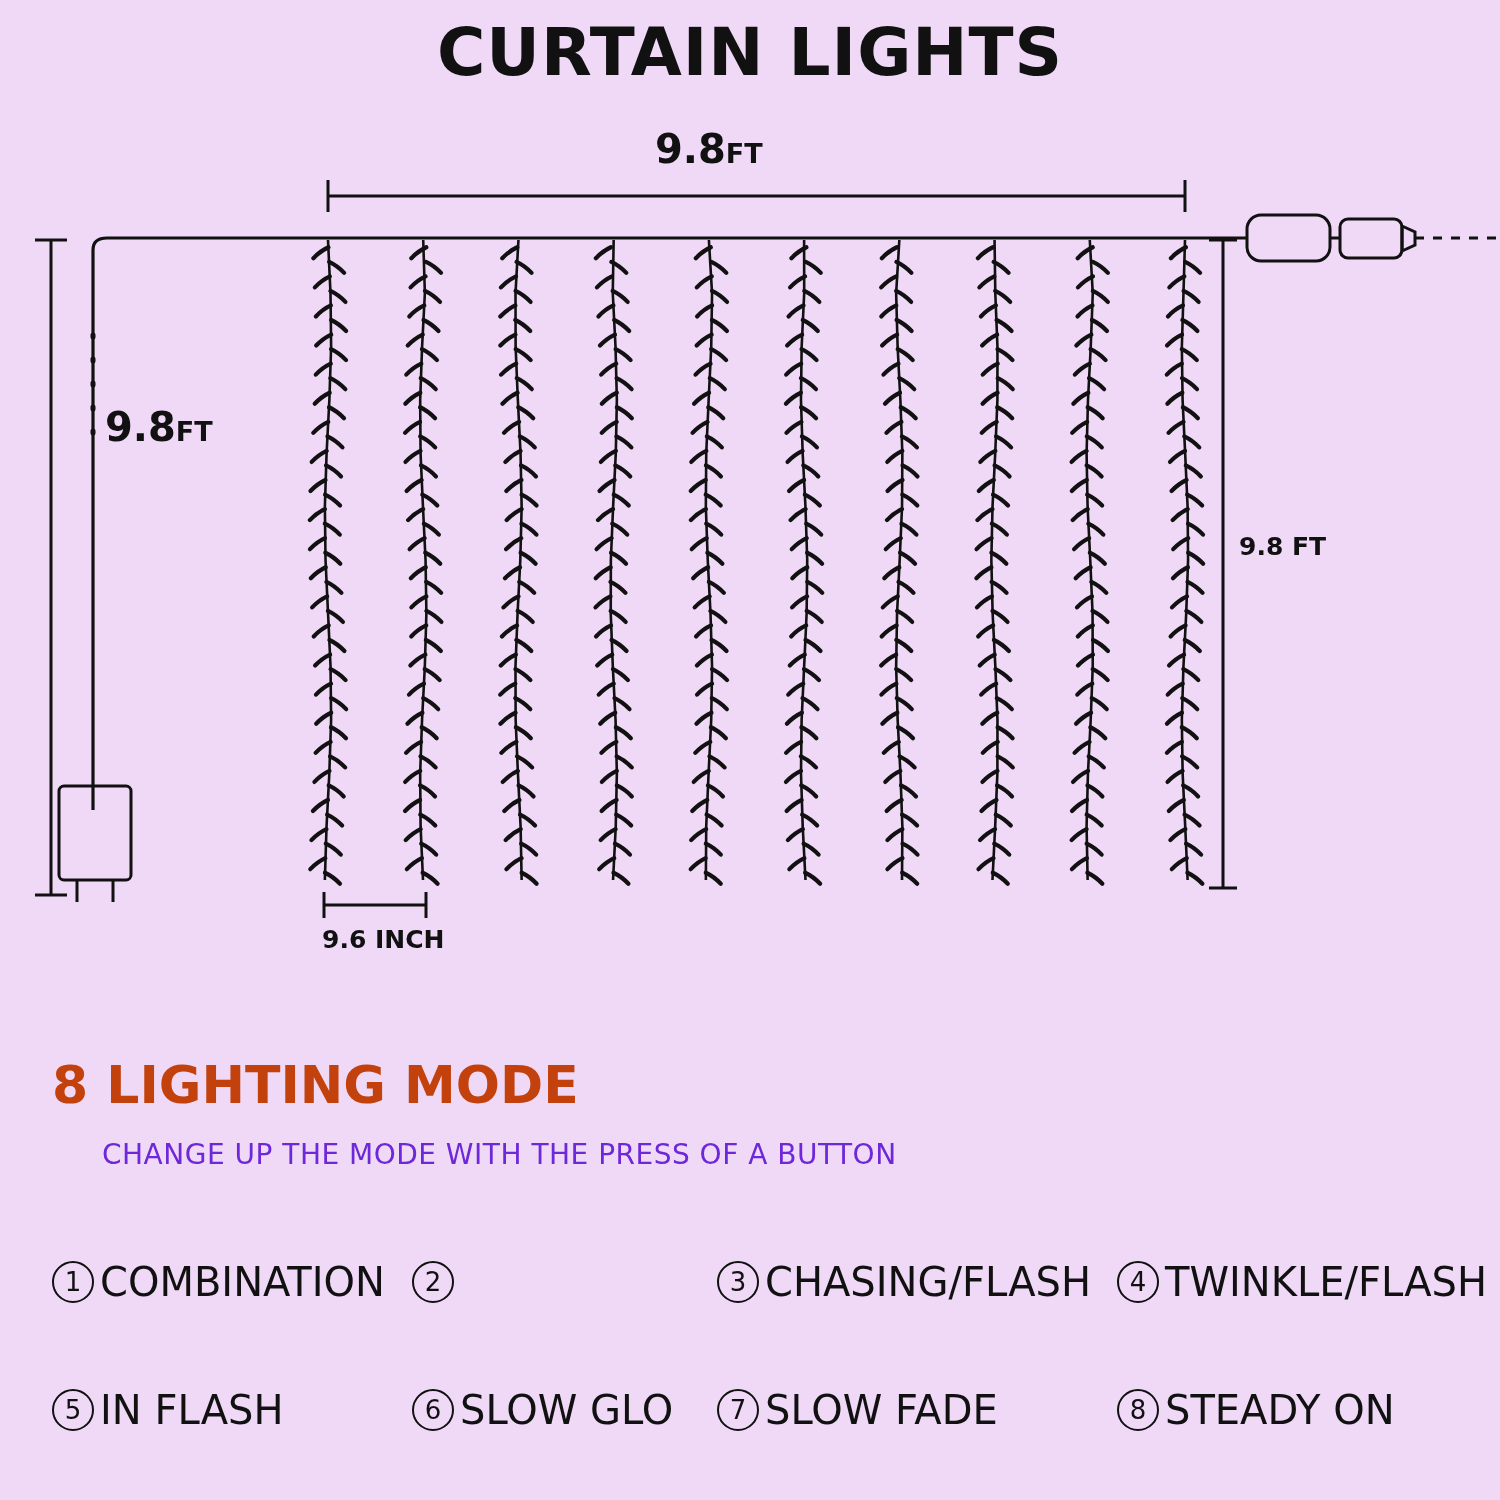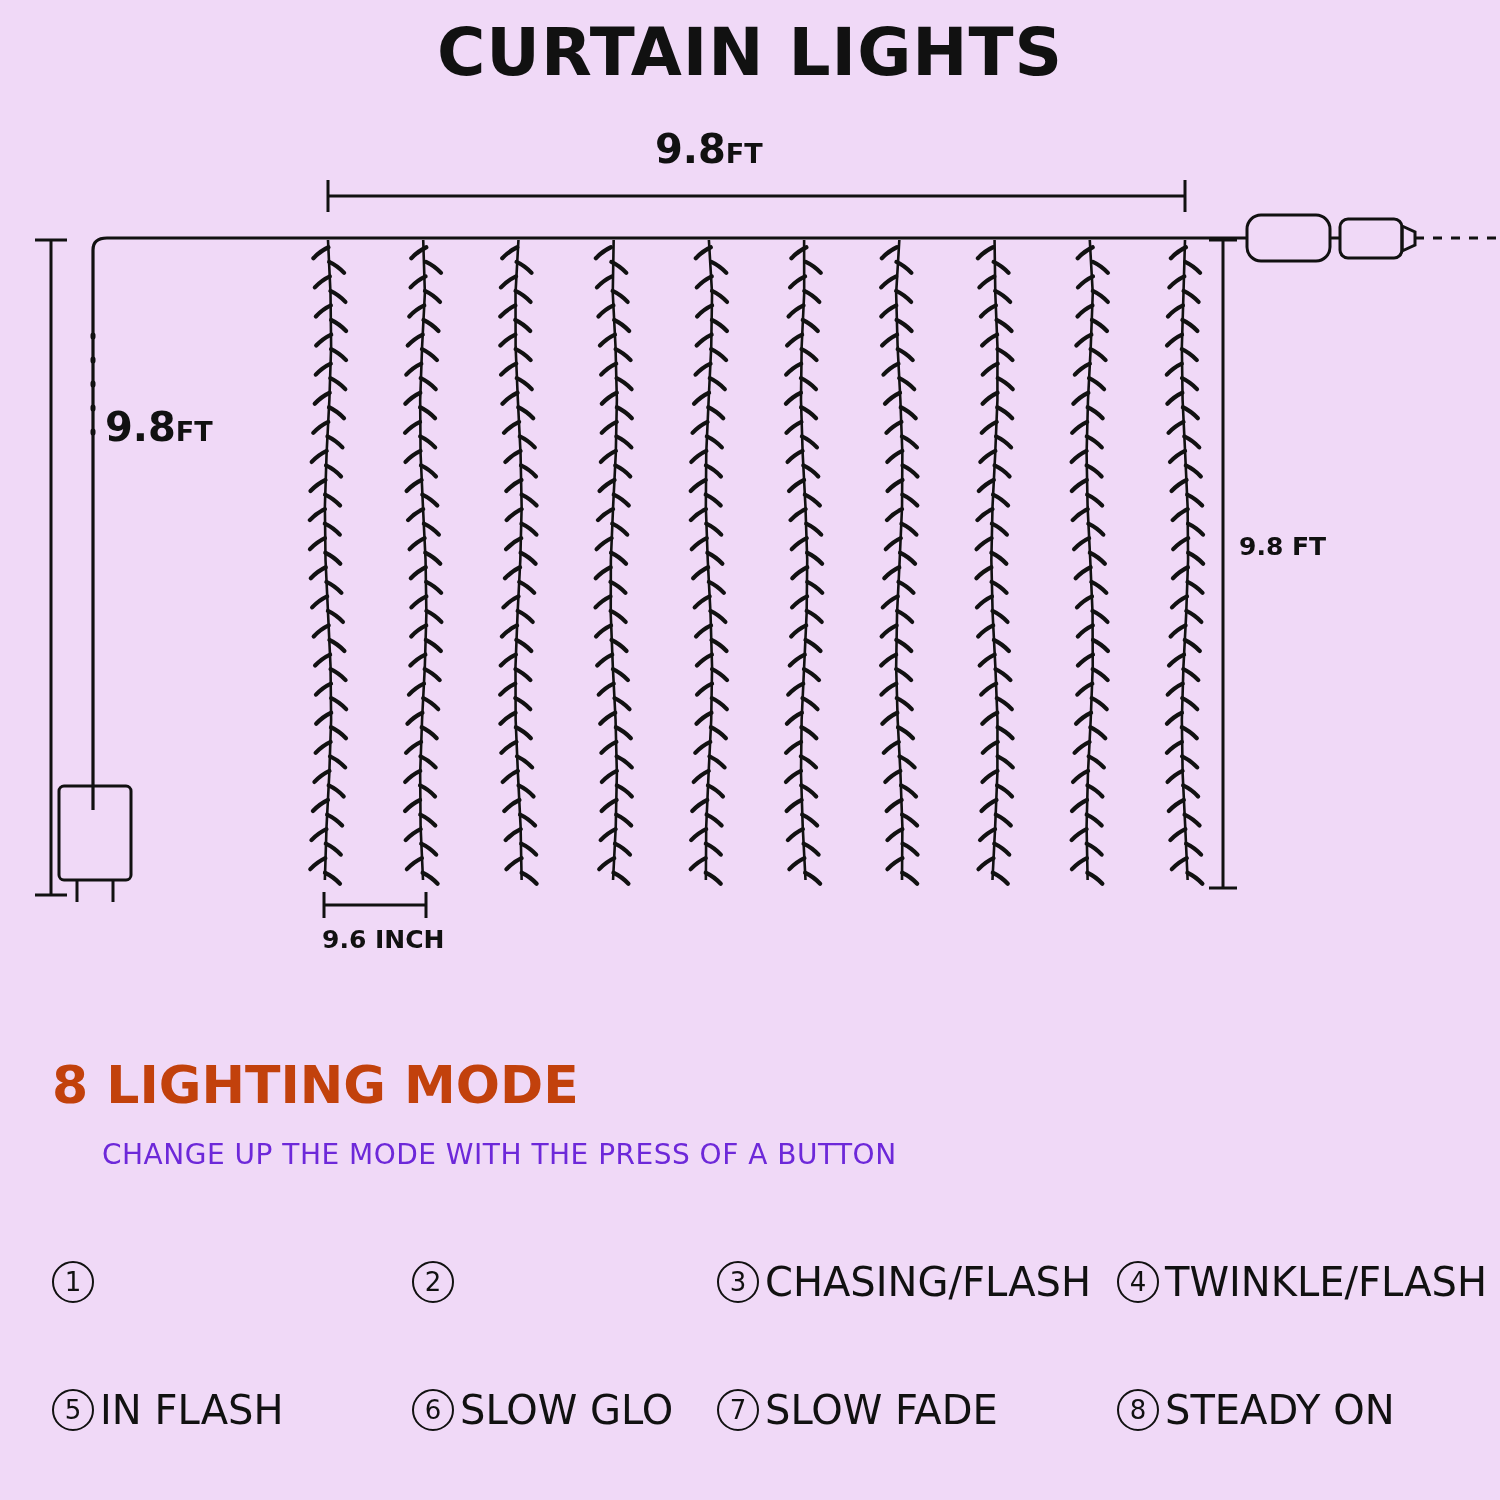--- a/index.html
+++ b/index.html
@@ -698,20 +698,21 @@
   </div>
 
   <div id="modes">
     <div class="modes-heading">8 LIGHTING MODE</div>
     <div class="modes-sub">CHANGE UP THE MODE WITH  THE PRESS OF A BUTTON</div>
 
     <div class="mode-grid">
       <div class="mode-row">
         <div class="mode-item m1">
           <span class="mode-num">1</span>
+          <span>COMBINATION</span>
         </div>
         <div class="mode-item m2">
           <span class="mode-num">2</span>
         </div>
         <div class="mode-item m3">
           <span class="mode-num">3</span>
           <span>CHASING/FLASH</span>
         </div>
         <div class="mode-item m4">
           <span class="mode-num">4</span>

